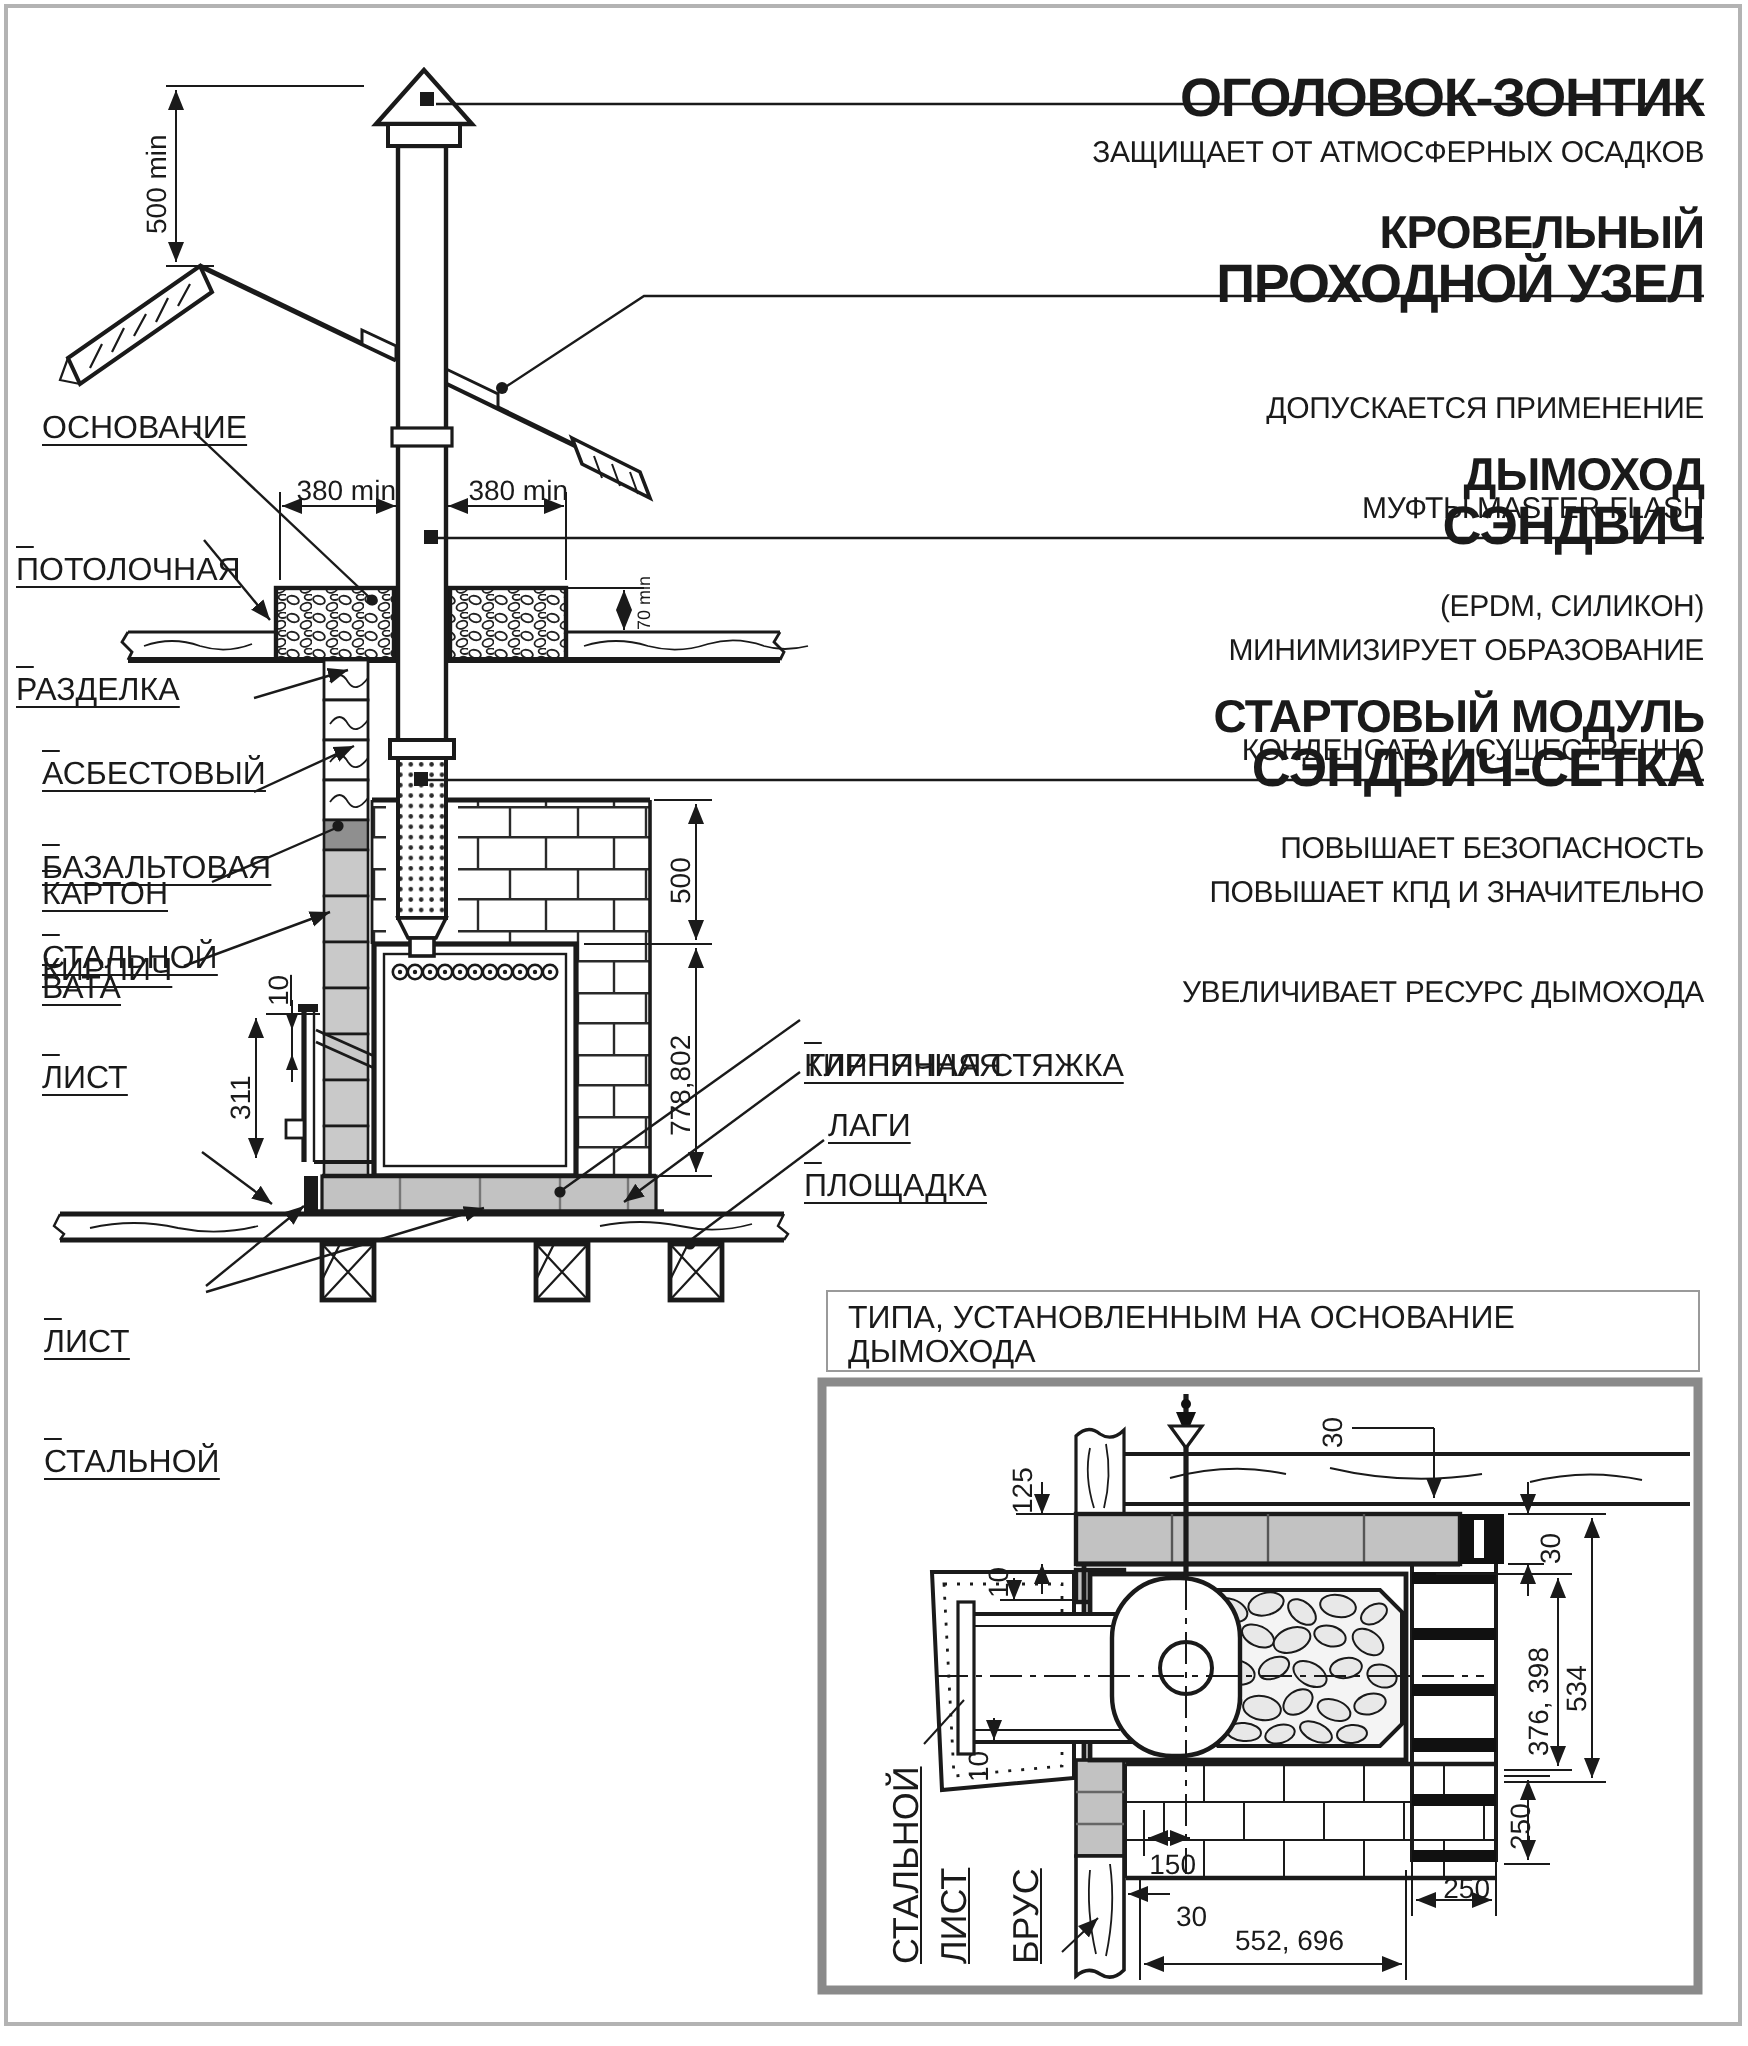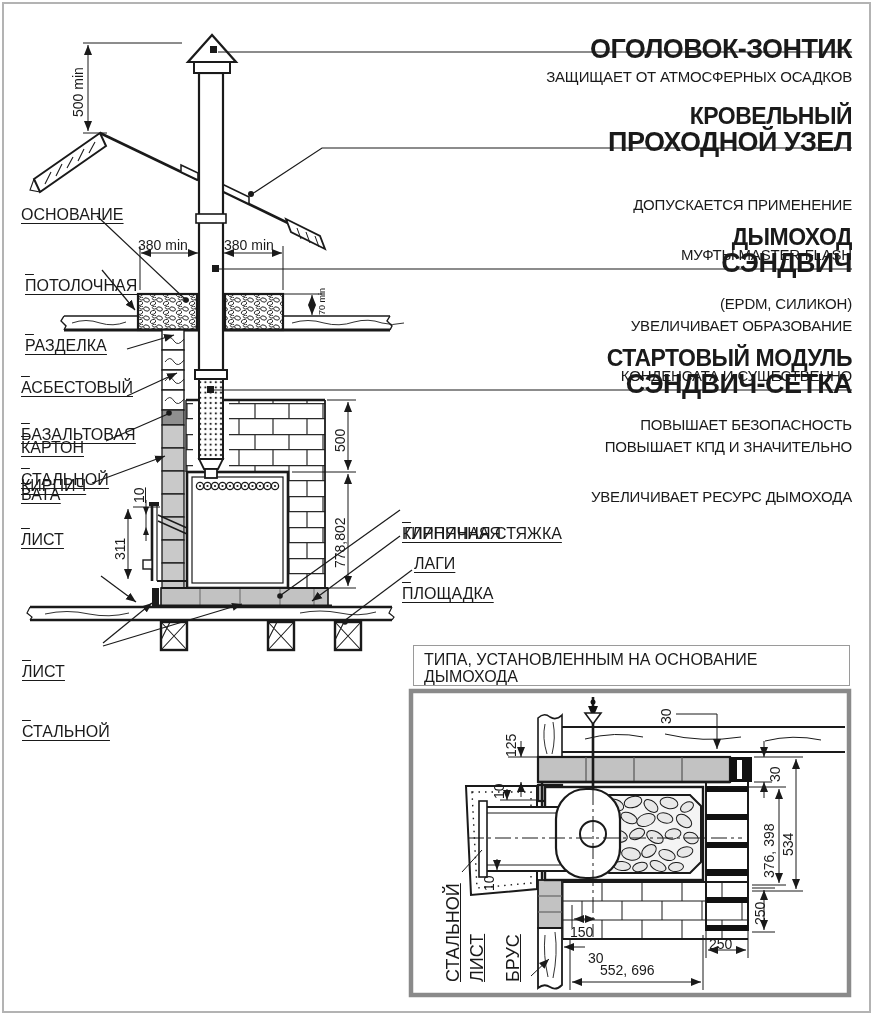--- a/index.html
+++ b/index.html
@@ -9,21 +9,21 @@
   .txt{position:absolute;white-space:pre;color:#1a1a1a;}
   .rt{text-align:right;right:22px;margin-top:11px;}
   .title-lg{font-size:27px;font-weight:bold;letter-spacing:-0.6px;line-height:1.05;}
   .title-md{font-size:23px;font-weight:bold;letter-spacing:-0.5px;line-height:1.05;text-align:right;}
   .desc{font-size:15px;line-height:16.5px;letter-spacing:-0.2px;}
   .lbl{font-size:16px;line-height:20px;}
   .lbl div, .lbl{text-decoration:underline;text-underline-offset:3px;}
   .dim{font-size:14px;}
   .dimsm{font-size:9px;}
   .rot{transform-origin:0 0;transform:rotate(-90deg);}
-  .center{text-align:left;}
+  .center{text-align:right;}
   .viewtitle{font-size:30px;font-weight:bold;letter-spacing:-0.5px;}
   .caption{position:absolute;left:413px;top:645px;width:415px;height:29px;
            border:1.5px solid #9a9a9a;padding:5px 10px 5px 10px;font-size:16px;line-height:17px;}
   .vlbl{font-size:18px;}
 </style>
 </head>
 <body>
 
 <div id="page">
 
@@ -384,34 +384,34 @@
 <div class="txt rt title-lg" style="top:117px;">ПРОХОДНОЙ УЗЕЛ</div>
 <div class="txt rt desc" style="top:153px;">
   <div>ДОПУСКАЕТСЯ ПРИМЕНЕНИЕ</div>
   <div>МУФТЫ MASTER-FLASH</div>
   <div>(EPDM, СИЛИКОН)</div>
 </div>
 
 <div class="txt rt title-md" style="top:214px;">ДЫМОХОД</div>
 <div class="txt rt title-lg" style="top:238px;">СЭНДВИЧ</div>
 <div class="txt rt desc" style="top:274px;">
-  <div>УВЕЛИЧИВАЕТ ОБРАЗОВАНИЕ</div>
+  <div>МИНИМИЗИРУЕТ ОБРАЗОВАНИЕ</div>
   <div>КОНДЕНСАТА И СУЩЕСТВЕННО</div>
   <div>ПОВЫШАЕТ БЕЗОПАСНОСТЬ</div>
 </div>
 
 <div class="txt rt title-md" style="top:335px;">СТАРТОВЫЙ МОДУЛЬ</div>
 <div class="txt rt title-lg" style="top:359px;">СЭНДВИЧ-СЕТКА</div>
 <div class="txt rt desc" style="top:395px;">
   <div>ПОВЫШАЕТ КПД И ЗНАЧИТЕЛЬНО</div>
   <div>УВЕЛИЧИВАЕТ РЕСУРС ДЫМОХОДА</div>
 </div>
 
 <div class="txt lbl" style="left:21px;top:205px;">ОСНОВАНИЕ</div>
-<div class="txt lbl" style="left:25px;top:236px;">
+<div class="txt lbl" style="left:8px;top:236px;">
   <div>ПОТОЛОЧНАЯ</div>
   <div>РАЗДЕЛКА</div>
 </div>
 <div class="txt lbl" style="left:21px;top:338px;">
   <div>АСБЕСТОВЫЙ</div>
   <div>КАРТОН</div>
 </div>
 <div class="txt lbl" style="left:21px;top:385px;">
   <div>БАЗАЛЬТОВАЯ</div>
   <div>ВАТА</div>

